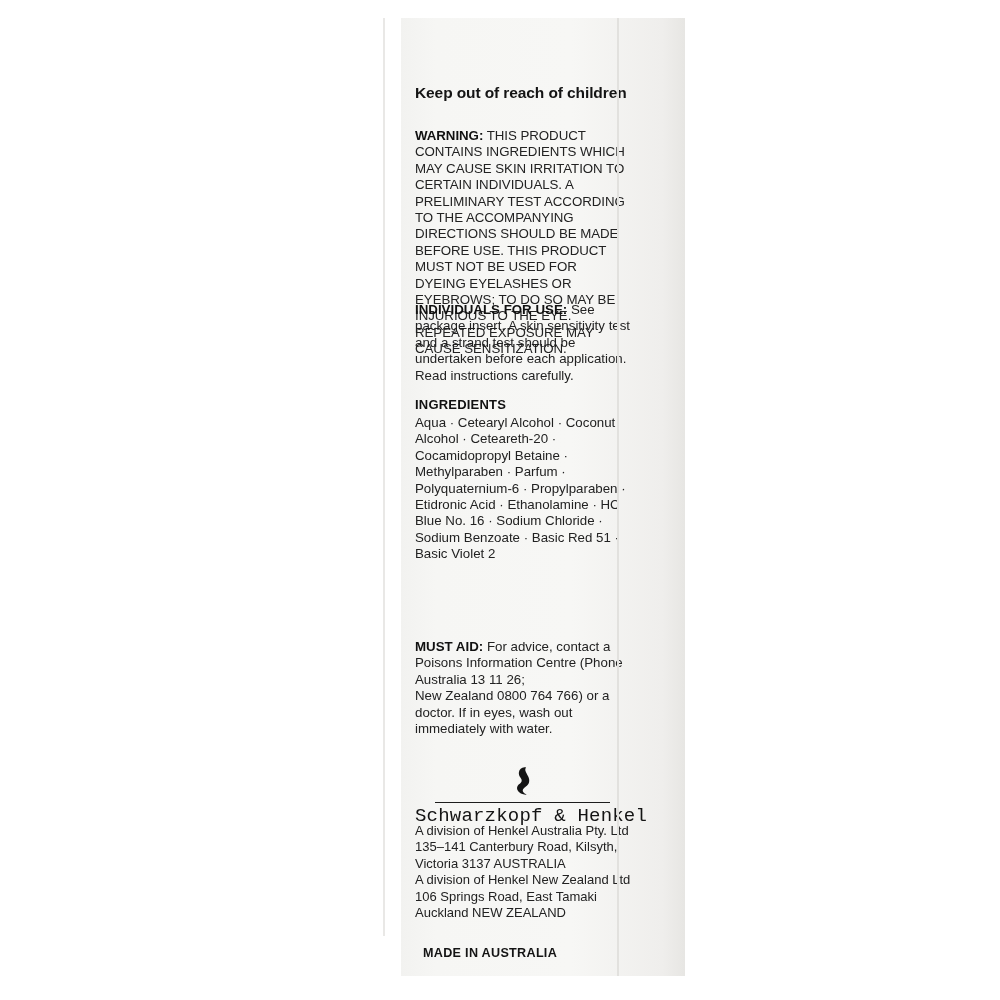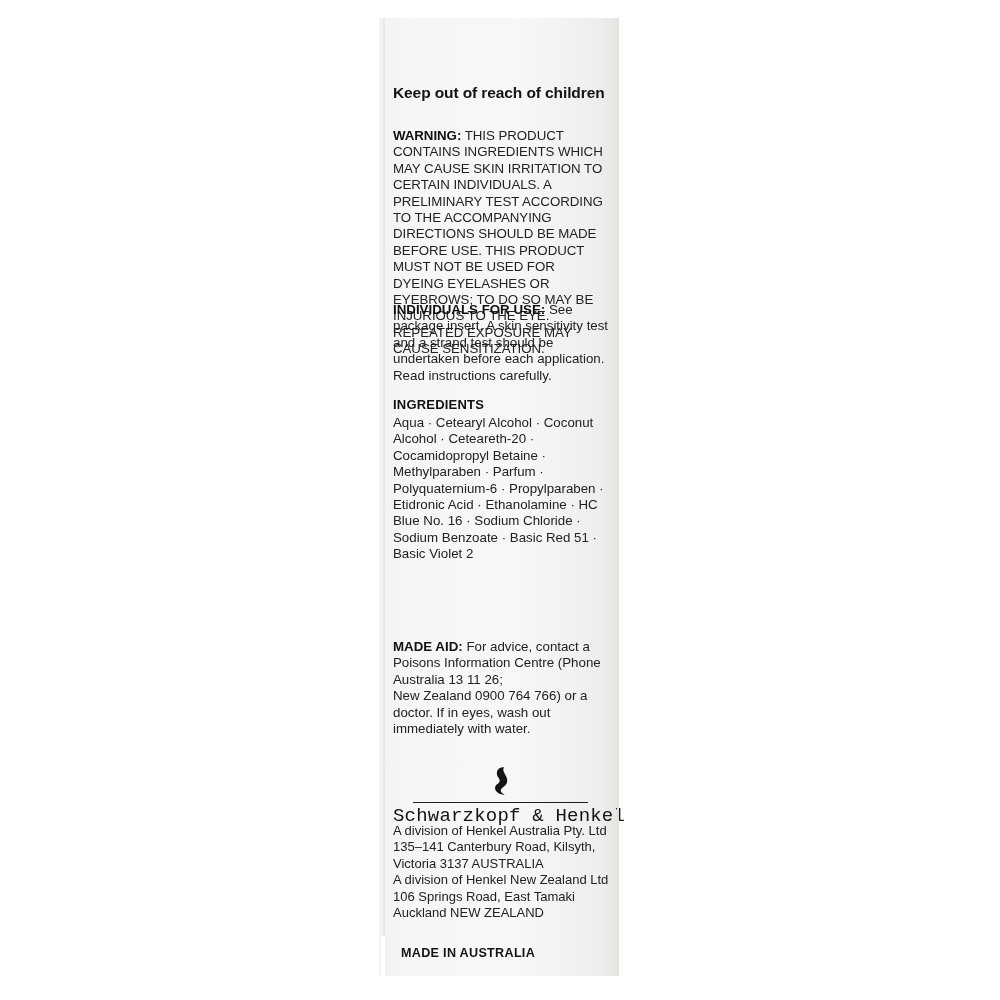--- a/index.html
+++ b/index.html
@@ -11,23 +11,23 @@
     width: 1000px;
     height: 1000px;
     position: relative;
     font-family: "Liberation Sans", sans-serif;
     overflow: hidden;
   }
 
   
   #package-panel {
     position: absolute;
-    left: 379px;
+    left: 401px;
     top: 18px;
-    width: 238px;
+    width: 284px;
     height: 958px;
     background: linear-gradient(to right, #f2f2f0 0%, #f6f6f4 12%, #f7f7f5 60%, #efeeec 92%, #e7e6e3 100%);
     box-sizing: border-box;
   }
 
   
   #panel-fold-left {
     position: absolute;
     left: 383px;
     top: 18px;
@@ -185,22 +185,22 @@
 
     <div class="block directions-block">
       <span class="lead">INDIVIDUALS FOR USE:</span><span> See package insert. A skin sensitivity test and a strand test should be undertaken before each application. Read instructions carefully.</span>
     </div>
 
     <div class="ingredients-title">INGREDIENTS</div>
 
     <div class="block ingredients-block">Aqua · Cetearyl Alcohol · Coconut Alcohol · Ceteareth-20 · Cocamidopropyl Betaine · Methylparaben · Parfum · Polyquaternium-6 · Propylparaben · Etidronic Acid · Ethanolamine · HC Blue No. 16 · Sodium Chloride · Sodium Benzoate · Basic Red 51 · Basic Violet 2</div>
 
     <div class="block firstaid-block">
-      <span class="lead">MADE AID:</span><span style="white-space: pre-line;"> For advice, contact a Poisons Information Centre (Phone Australia 13 11 26;
-New Zealand 0900 764 766) or a doctor. If in eyes, wash out immediately with water.</span>
+      <span class="lead">MUST AID:</span><span style="white-space: pre-line;"> For advice, contact a Poisons Information Centre (Phone Australia 13 11 26;
+New Zealand 0800 764 766) or a doctor. If in eyes, wash out immediately with water.</span>
     </div>
 
     <div id="logo-wrap">
       <div id="logo-head">
         <svg width="30" height="36" viewBox="0 0 30 36" aria-hidden="true">
           <path d="M16.5 1.2c-3.0 0.2-5.2 2.2-5.6 5.0-0.3 2.0 0.4 3.6 1.3 5.0 0.7 1.1 1.4 2.0 1.5 3.1 0.1 1.0-0.3 1.9-1.1 2.7-1.0 1.0-2.3 1.7-3.0 2.9-0.8 1.3-0.7 2.9 0.0 4.3 0.9 1.8 2.7 3.1 4.8 3.8 1.5 0.5 3.0 0.7 4.3 0.6-1.5-0.5-2.8-1.3-3.5-2.5-0.6-1.0-0.6-2.1 0.0-3.0 0.6-1.0 1.7-1.7 2.7-2.5 1.4-1.1 2.6-2.4 3.1-4.1 0.6-2.1 0.1-4.3-0.9-6.3-0.9-1.8-2.1-3.4-2.6-5.2-0.4-1.4-0.2-2.7 0.6-3.6-0.5-0.2-1.0-0.2-1.6-0.2z" fill="#141414"></path>
         </svg>
       </div>
       <div id="logo-rule"></div>
       <div id="logo-name">Schwarzkopf &amp; Henkel</div>

